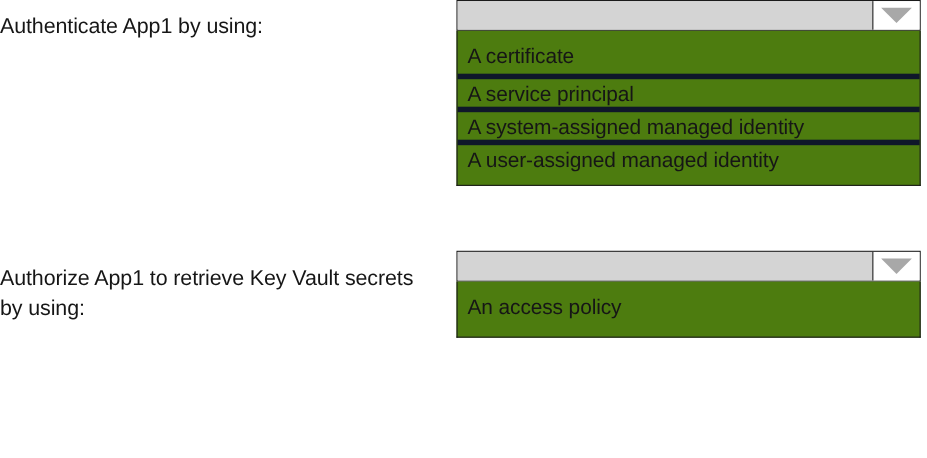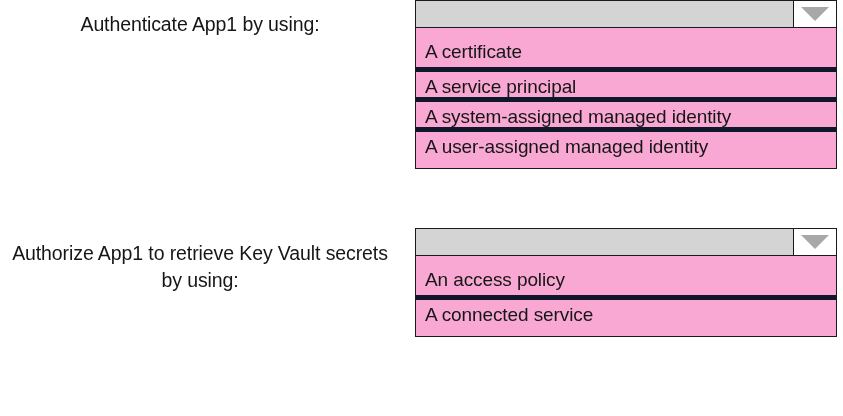--- a/index.html
+++ b/index.html
@@ -22,21 +22,21 @@
     width: 843px;
   }
 
   #question-1 { top: 0px; }
   #question-2 { top: 228px; }
 
   .prompt-label {
     position: absolute;
     left: 0px;
     width: 400px;
-    text-align: center;
+    text-align: left;
     font-size: 19.5px;
     line-height: 27px;
     color: #161616;
     letter-spacing: -0.1px;
   }
 
   #question-1 .prompt-label { top: 11px; }
   #question-2 .prompt-label { top: 12px; }
 
   .dropdown {
@@ -83,21 +83,21 @@
     border-top: 14px solid #a8a8a8;
     margin-top: -1px;
   }
 
   .dropdown-list {
     position: relative;
     margin-top: 0px;
     box-sizing: border-box;
     border: 1.5px solid #1a1a1a;
     border-top: none;
-    background: #f9a8d4;
+    background: #4d7c0f;
     padding-top: 9px;
     padding-bottom: 11px;
   }
 
   .dropdown-option {
     height: 30px;
     box-sizing: border-box;
     border-top: 5px solid #0f172a;
     font-size: 19px;
     line-height: 29px;
@@ -145,17 +145,16 @@
 
     <div class="dropdown-header">
       <div class="dropdown-value"></div>
       <div class="dropdown-arrow-button">
         <span class="arrow-glyph"></span>
       </div>
     </div>
 
     <div class="dropdown-list">
       <div class="dropdown-option">An access policy</div>
-      <div class="dropdown-option">A connected service</div>
     </div>
 
   </div>
 </div>
 
 </body></html>

